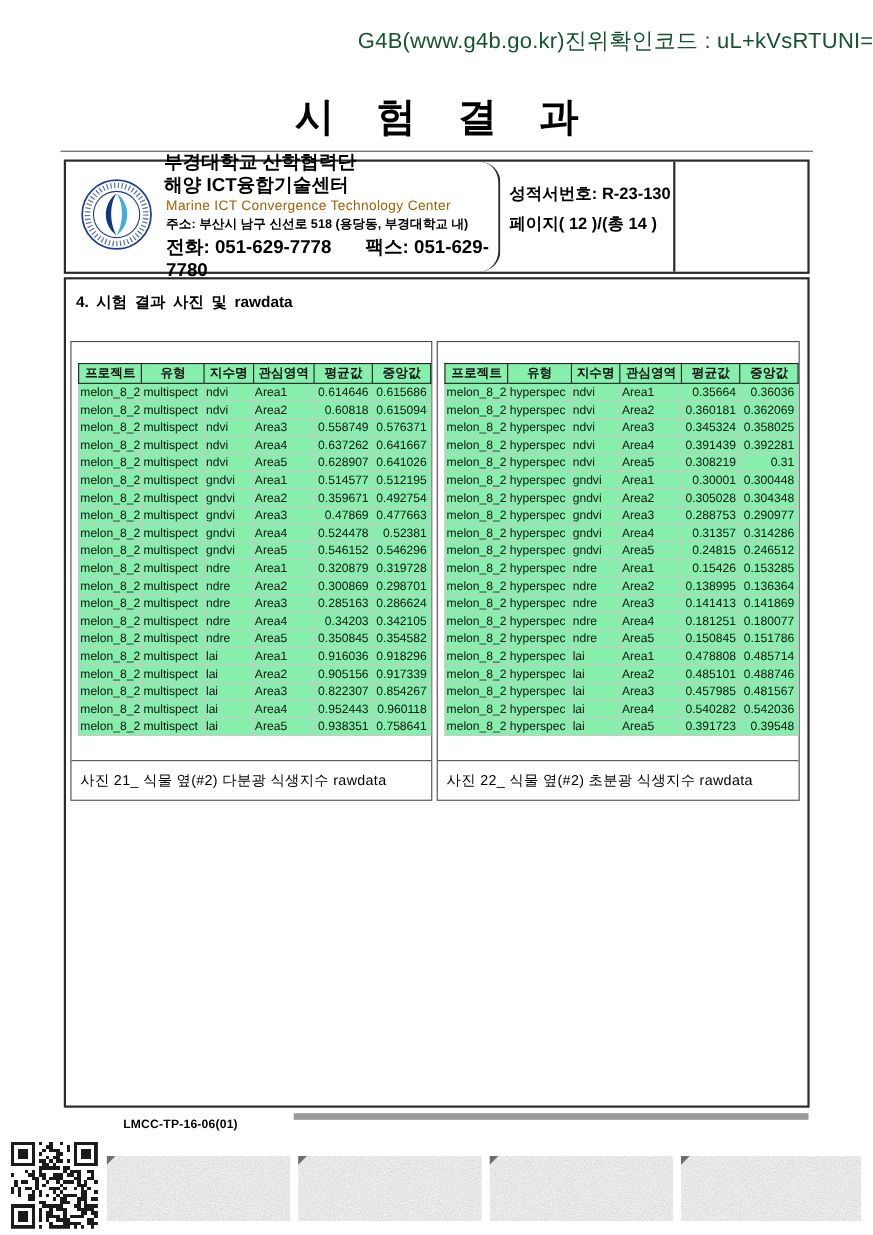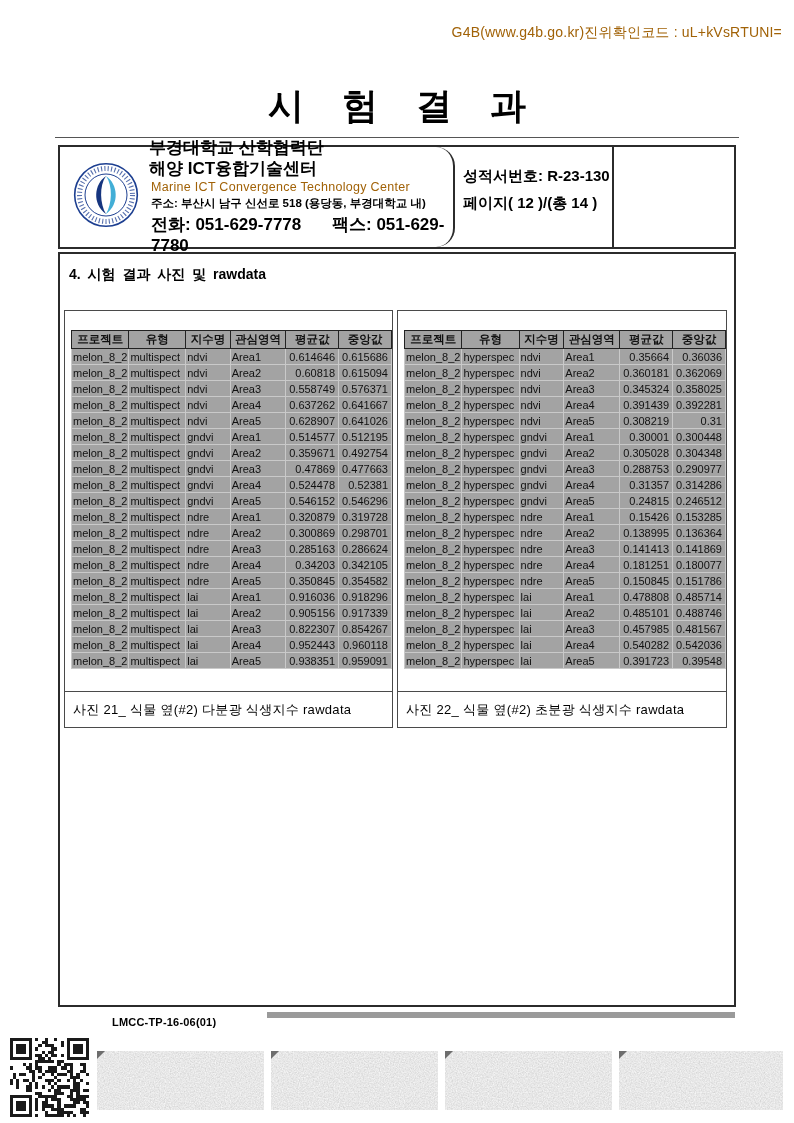--- a/index.html
+++ b/index.html
@@ -1,19 +1,19 @@
 <!DOCTYPE html>
 <html><head>
 <meta charset="utf-8">
 <style>
   html,body{margin:0;padding:0;background:#fff;}
   .page{position:relative;width:794px;height:1123px;background:#ffffff;overflow:hidden;
         font-family:"Liberation Sans","DejaVu Sans",sans-serif;color:#000;}
 
-  .verif{position:absolute;top:24px;right:12px;font-size:14px;letter-spacing:0.2px;color:#a16207;}
+  .verif{position:absolute;top:24px;right:0;font-size:20px;letter-spacing:0.2px;color:#14532d;}
 
   .title{position:absolute;top:82px;left:0;width:100%;margin:0;text-align:center;
          font-size:36px;font-weight:bold;letter-spacing:14px;padding-left:14px;box-sizing:border-box;}
 
   .top-rule{position:absolute;left:55px;top:137px;width:684px;height:1px;background:#555;}
 
   
   .header-box{position:absolute;left:58px;top:145px;width:678px;height:104px;
               border:2px solid #2b2b2b;box-sizing:border-box;display:flex;background:#fff;}
   .hcell1{width:395px;border-right:2px solid #2b2b2b;display:flex;align-items:center;
@@ -36,21 +36,21 @@
 
   
   .tc{position:absolute;top:310px;height:418px;border:1px solid #4a4a4a;box-sizing:border-box;background:#fff;}
   .tc.left{left:64px;width:329px;}
   .tc.right{left:397px;width:330px;}
   .tbl{position:absolute;left:6px;top:19px;}
   .caption{position:absolute;left:0;right:0;bottom:0;height:36px;border-top:1px solid #4a4a4a;
            font-size:13px;display:flex;align-items:center;padding-left:8px;box-sizing:border-box;
            letter-spacing:0.3px;}
 
-  .data-table{border-collapse:collapse;table-layout:fixed;font-size:11px;color:#111;background:#a3a3a3;}
+  .data-table{border-collapse:collapse;table-layout:fixed;font-size:11px;color:#111;background:#86efac;}
   .data-table th{border:1px solid #222;font-weight:bold;font-size:11.5px;height:17px;padding:0;
                  text-align:center;white-space:nowrap;overflow:hidden;}
   .data-table td{border:1px solid #c9c9c9;height:15px;padding:0 3px;white-space:nowrap;overflow:hidden;}
   .data-table td.num{text-align:right;}
   .data-table td.txt{text-align:left;padding:0 1px;}
 
   
   .gray-bar{position:absolute;left:267px;top:1012px;width:468px;height:6px;background:#9a9a9a;}
   .doc-code{position:absolute;left:112px;top:1016px;font-size:11px;font-weight:bold;letter-spacing:0.2px;}
   .qr{position:absolute;left:10px;top:1038px;width:79px;height:79px;}
@@ -277,21 +277,21 @@
               <td class="txt">Area4</td>
               <td class="num">0.952443</td>
               <td class="num">0.960118</td>
             </tr>
             <tr>
               <td class="txt">melon_8_2</td>
               <td class="txt">multispect</td>
               <td class="txt">lai</td>
               <td class="txt">Area5</td>
               <td class="num">0.938351</td>
-              <td class="num">0.959091</td>
+              <td class="num">0.758641</td>
             </tr>
           </tbody>
         </table>
       </div>
     <div class="caption">사진 21_ 식물 옆(#2) 다분광 식생지수 rawdata</div>
   </div>
 
   <div class="tc right">
     <div class="tbl" data-table="tables.1">
         <table class="data-table">

